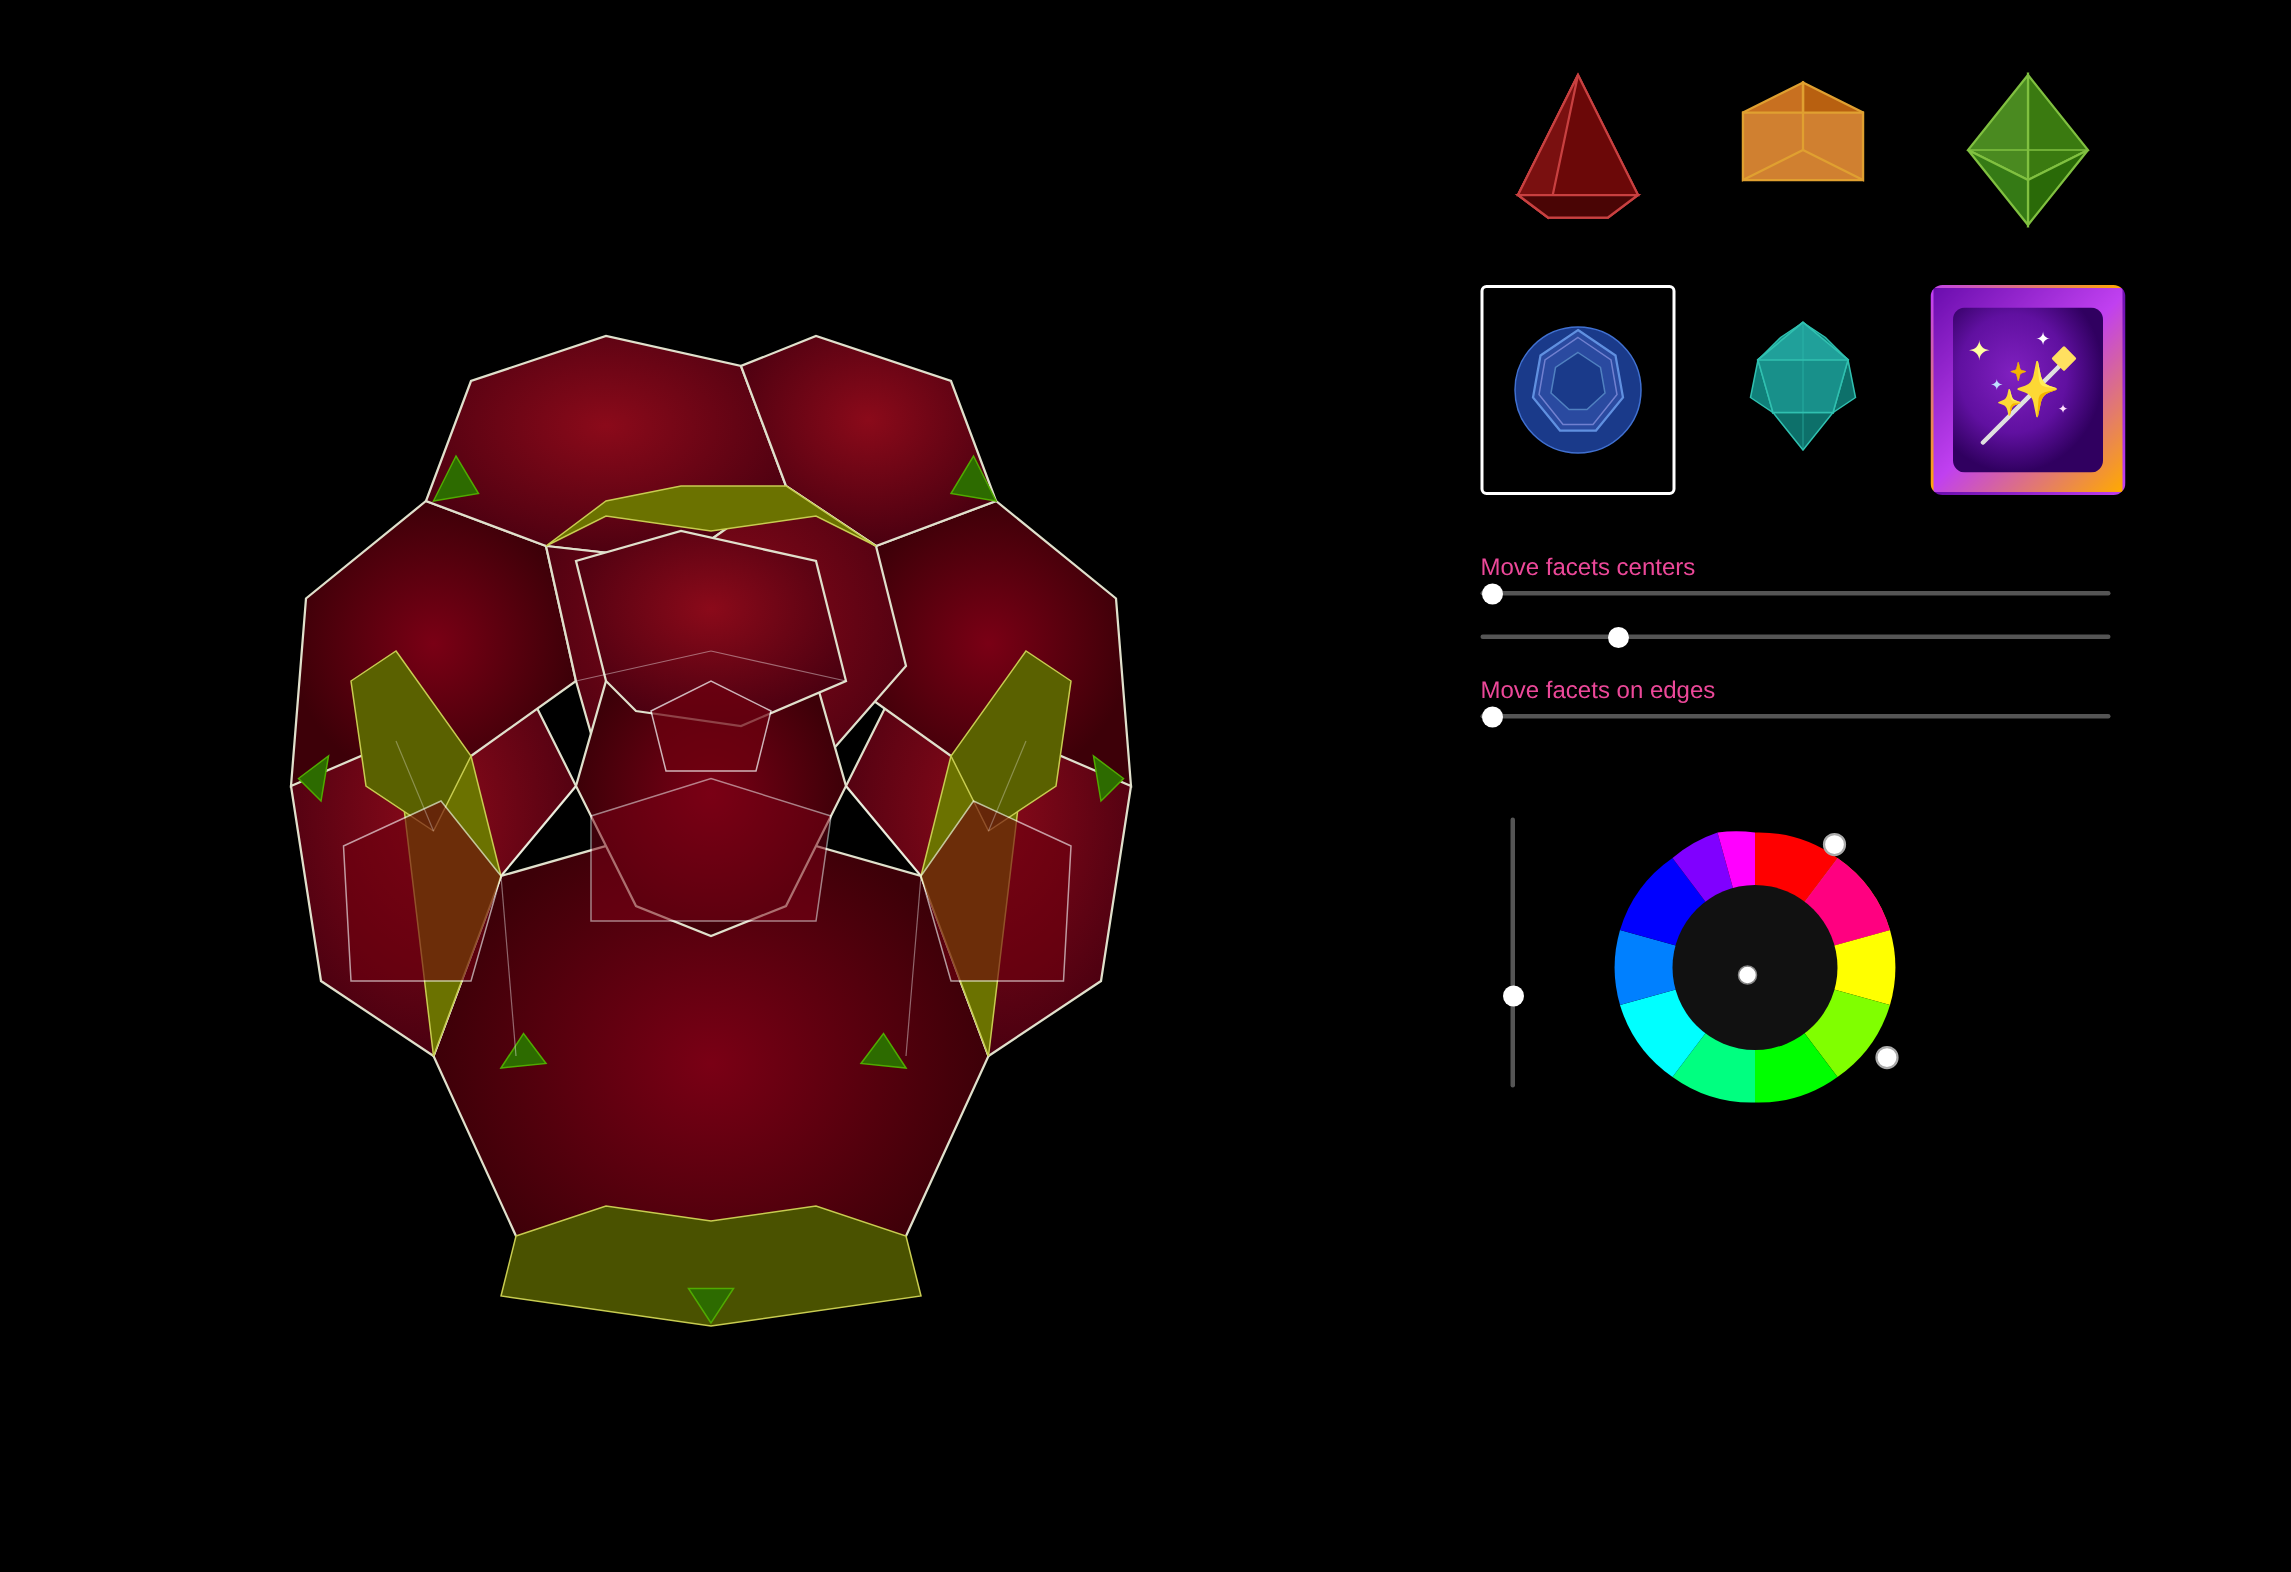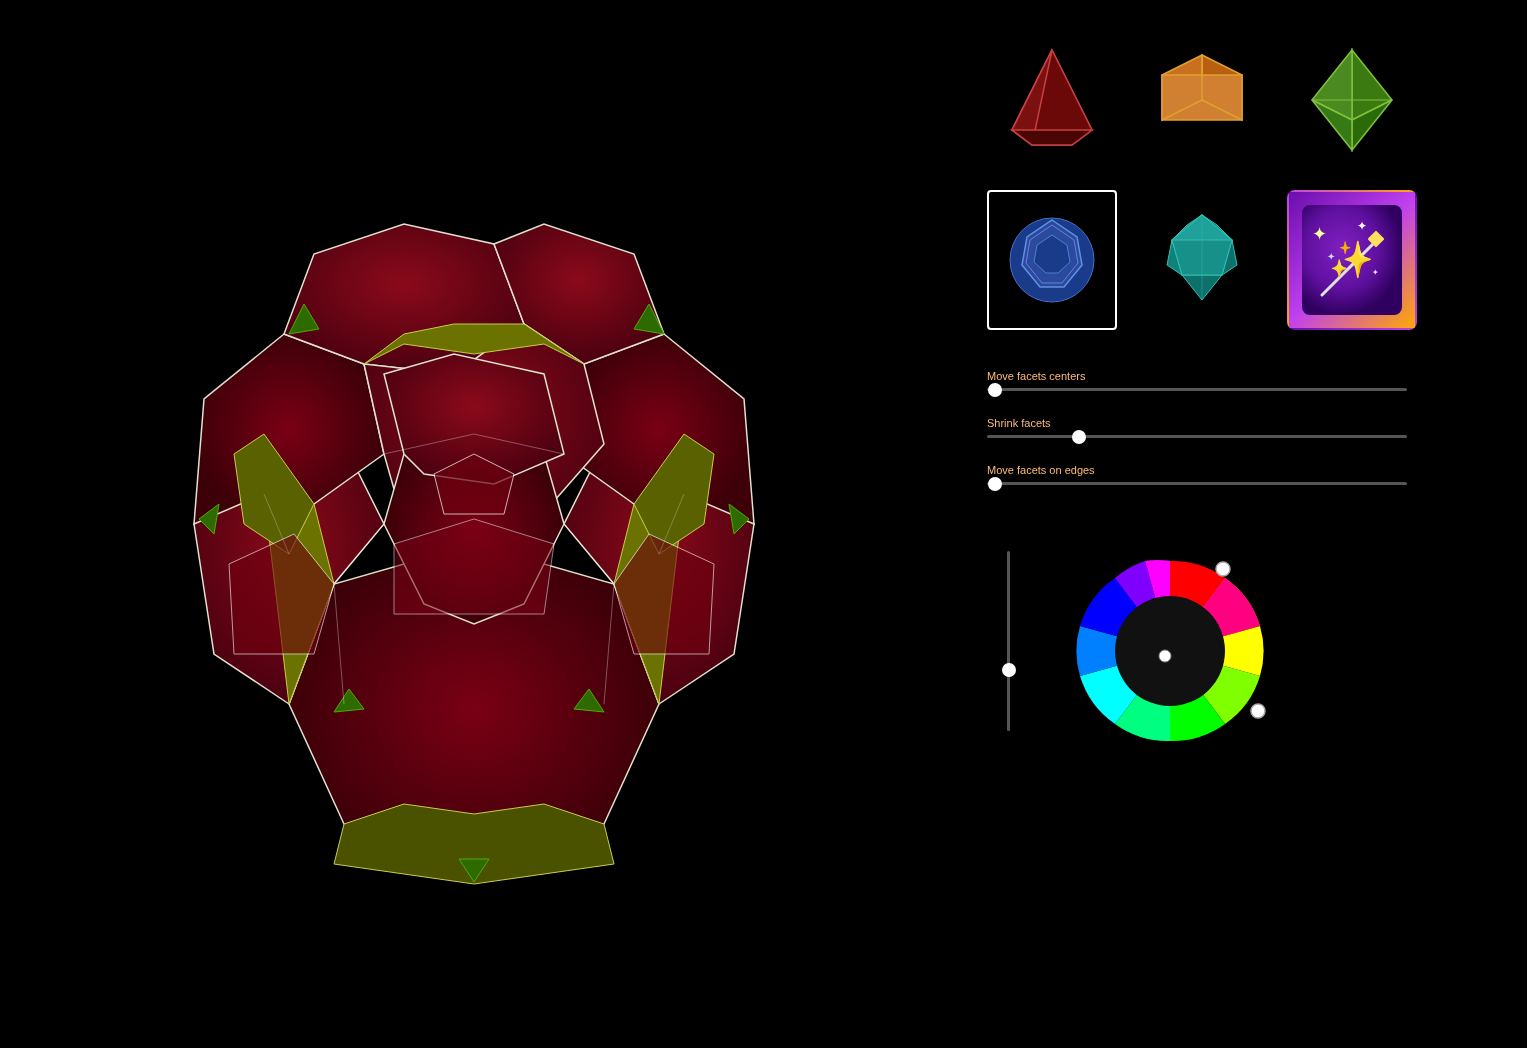--- a/index.html
+++ b/index.html
@@ -68,22 +68,22 @@
 
     
     .controls-section {
       display: flex;
       flex-direction: column;
       gap: 10px;
       margin-bottom: 30px;
     }
 
     .control-label {
-      font-size: 11px;
-      color: #fdba74;
+      font-size: 16px;
+      color: #ec4899;
       margin-bottom: 6px;
     }
 
     .slider-container {
       display: flex;
       align-items: center;
       width: 100%;
       margin-bottom: 16px;
     }
 
@@ -340,21 +340,20 @@
       <div>
         <div class="control-label">Move facets centers</div>
         <div class="slider-container">
           <div class="slider-track">
             <div class="slider-thumb" style="left: 2%;"></div>
           </div>
         </div>
       </div>
 
       <div>
-        <div class="control-label">Shrink facets</div>
         <div class="slider-container">
           <div class="slider-track">
             <div class="slider-thumb" style="left: 22%;"></div>
           </div>
         </div>
       </div>
 
       <div>
         <div class="control-label">Move facets on edges</div>
         <div class="slider-container">

